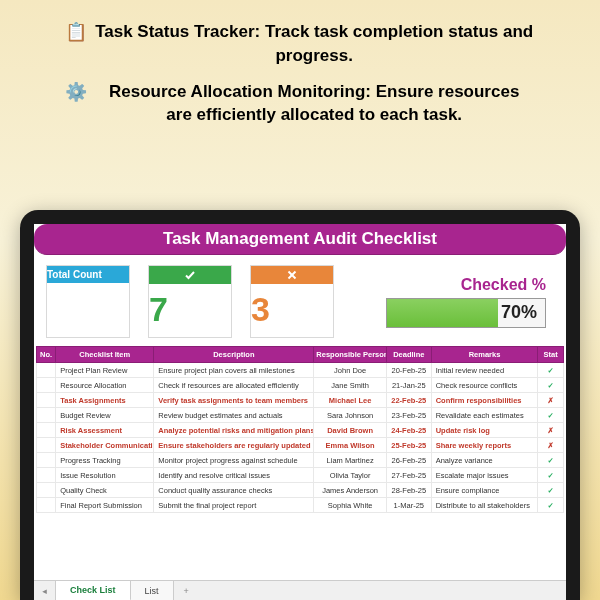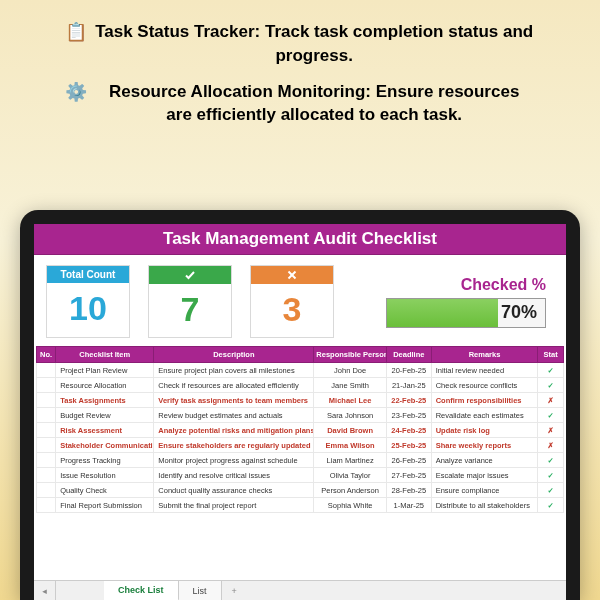--- a/index.html
+++ b/index.html
@@ -42,33 +42,34 @@
   }
 
   .sheet-title {
     background: #a8258f;
     color: #fff;
     text-align: center;
     font-size: 17px;
     font-weight: 700;
     padding: 5px 0;
     border-bottom: 1px solid #8a1d75;
+    border-radius: 13px;
   }
 
   .stats-row {
     display: flex;
     align-items: stretch;
     gap: 18px;
     padding: 10px 12px 8px 12px;
     background: #fff;
   }
   .stat-card {
     width: 84px;
     border: 1px solid rgba(0,0,0,0.15);
-    text-align: center;
+    text-align: left;
     background: #fff;
   }
   .stat-head {
     font-size: 10px;
     font-weight: 700;
     color: #fff;
     padding: 3px 0;
   }
   .stat-head.blue { background: #2aa8d8; }
   .stat-head.green { background: #3aa84a; color:#fff; display:flex; align-items:center; justify-content:center; height:18px;}
@@ -160,21 +161,21 @@
   }
   .tab-spacer { width: 22px; border-right: 1px solid #ccc; display:flex; align-items:center; justify-content:center; color:#888; }
   .tab {
     padding: 0 14px;
     display: flex; align-items: center;
     border-right: 1px solid #ccc;
     background: #f8f8f8;
     color: #444;
     cursor: pointer;
   }
-  .tab.active { background: #fff; font-weight: 700; color:#1a7f3c; border-bottom: 2px solid #fff; margin-bottom:-1px;margin-left:48px; }
+  .tab.active { background: #fff; font-weight: 700; color:#1a7f3c; border-bottom: 2px solid #fff; margin-bottom:-1px; }
   .tab-add { padding: 0 10px; display:flex; align-items:center; color:#888; cursor:pointer; }
 </style>
 </head>
 <body>
 
 <div class="promo-text">
   <div class="promo-line">
     <span class="promo-icon">📋</span>
     <span class="promo-content">
       <span>Task Status Tracker:</span>
@@ -192,21 +193,20 @@
 
 <div class="laptop">
   <div class="laptop-screen-frame">
     <div class="laptop-screen">
 
       <div class="sheet-title">Task Management Audit Checklist</div>
 
       <div class="stats-row">
         <div class="stat-card">
           <div class="stat-head blue">Total Count</div>
-          <div class="stat-val blue">10</div>
         </div>
         <div class="stat-card">
           <div class="stat-head green">
             <svg class="check-svg" viewBox="0 0 24 24" fill="none" stroke="#fff" stroke-width="4">
                 <polyline points="4,13 9,18 20,6"></polyline>
               </svg>
           </div>
           <div class="stat-val green">7</div>
         </div>
         <div class="stat-card">
@@ -319,21 +319,21 @@
                 <td class="left">Identify and resolve critical issues</td>
                 <td>Olivia Taylor</td>
                 <td>27-Feb-25</td>
                 <td class="left">Escalate major issues</td>
                 <td class="stat-cell ok">✓</td>
               </tr>
               <tr>
                 <td></td>
                 <td class="left">Quality Check</td>
                 <td class="left">Conduct quality assurance checks</td>
-                <td>Person Anderson</td>
+                <td>James Anderson</td>
                 <td>28-Feb-25</td>
                 <td class="left">Ensure compliance</td>
                 <td class="stat-cell ok">✓</td>
               </tr>
               <tr>
                 <td></td>
                 <td class="left">Final Report Submission</td>
                 <td class="left">Submit the final project report</td>
                 <td>Sophia White</td>
                 <td>1-Mar-25</td>

